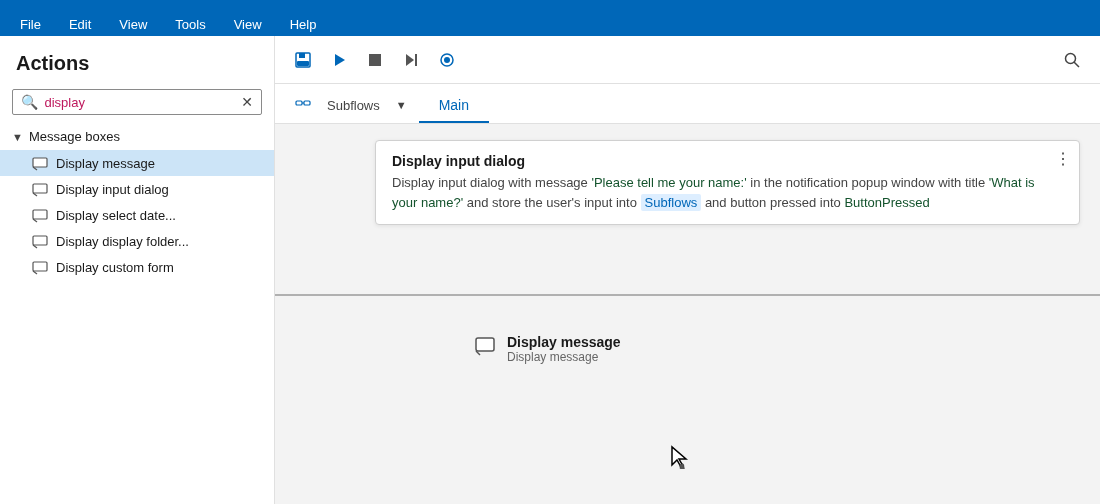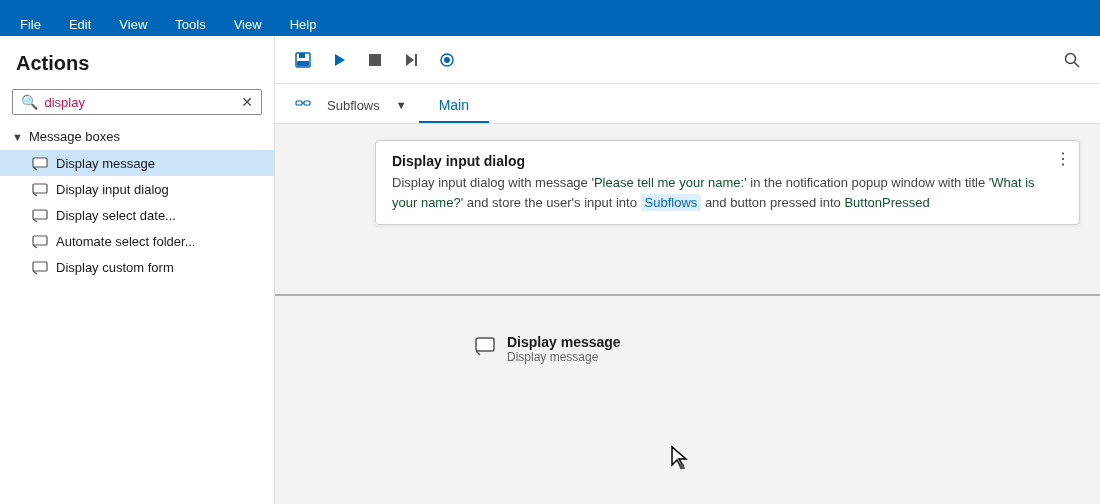--- a/index.html
+++ b/index.html
@@ -329,21 +329,21 @@
       </span>
       <span>Display select date...</span>
     </div>
     <div class="action-item">
       <span class="action-icon">
         <svg width="16" height="16" viewBox="0 0 16 16" fill="none">
           <rect x="1" y="3" width="14" height="9" rx="1" stroke="#555" stroke-width="1.2" fill="white"></rect>
           <line x1="1" y1="12" x2="5" y2="15" stroke="#555" stroke-width="1.2"></line>
         </svg>
       </span>
-      <span>Automate select folder...</span>
+      <span>Display display folder...</span>
     </div>
     <div class="action-item">
       <span class="action-icon">
         <svg width="16" height="16" viewBox="0 0 16 16" fill="none">
           <rect x="1" y="3" width="14" height="9" rx="1" stroke="#555" stroke-width="1.2" fill="white"></rect>
           <line x1="1" y1="12" x2="5" y2="15" stroke="#555" stroke-width="1.2"></line>
         </svg>
       </span>
       <span>Display custom form</span>
     </div>

